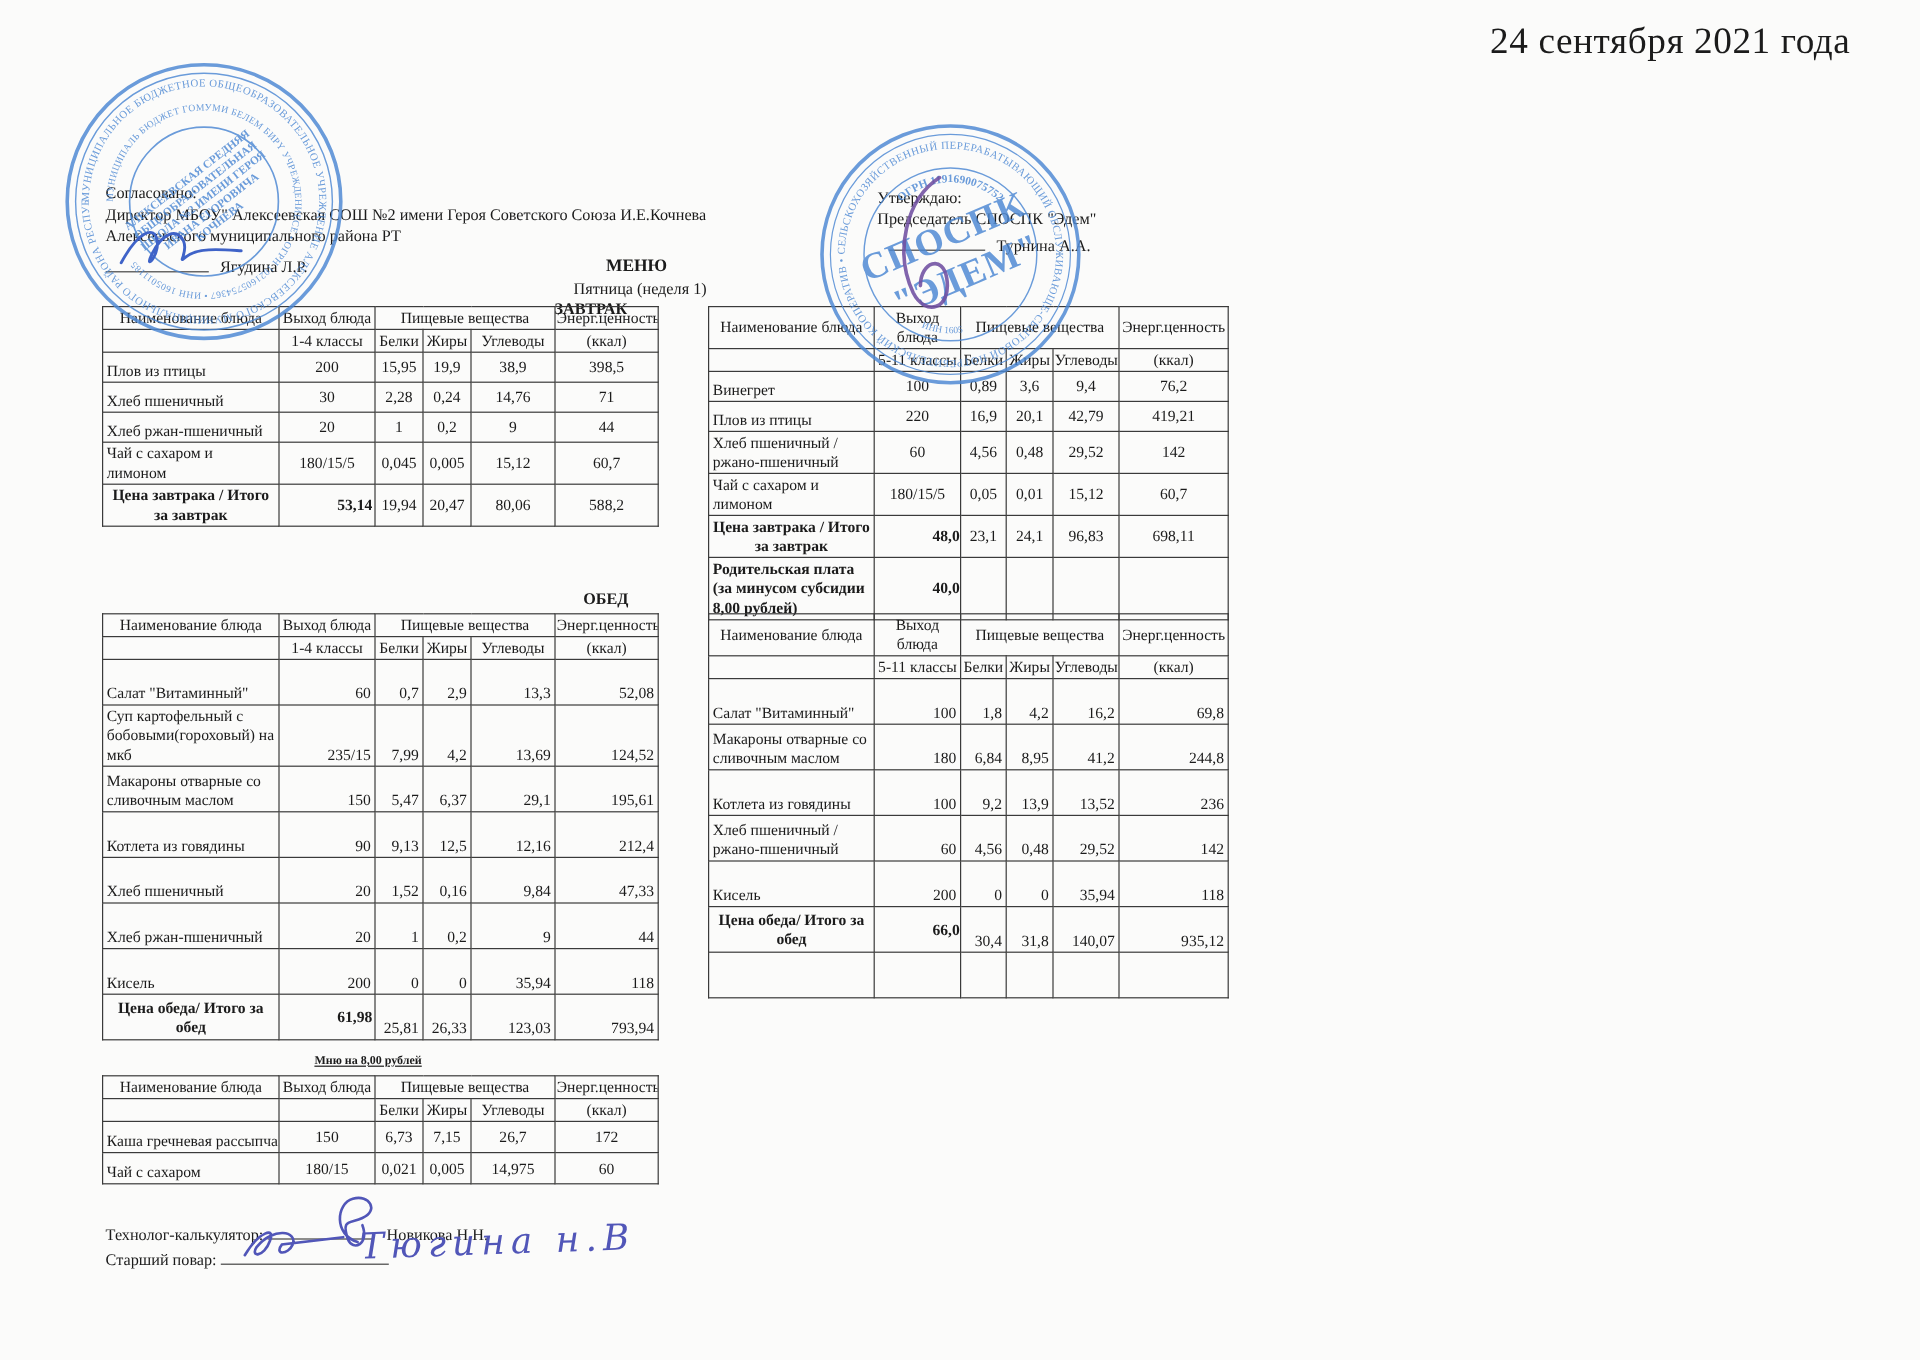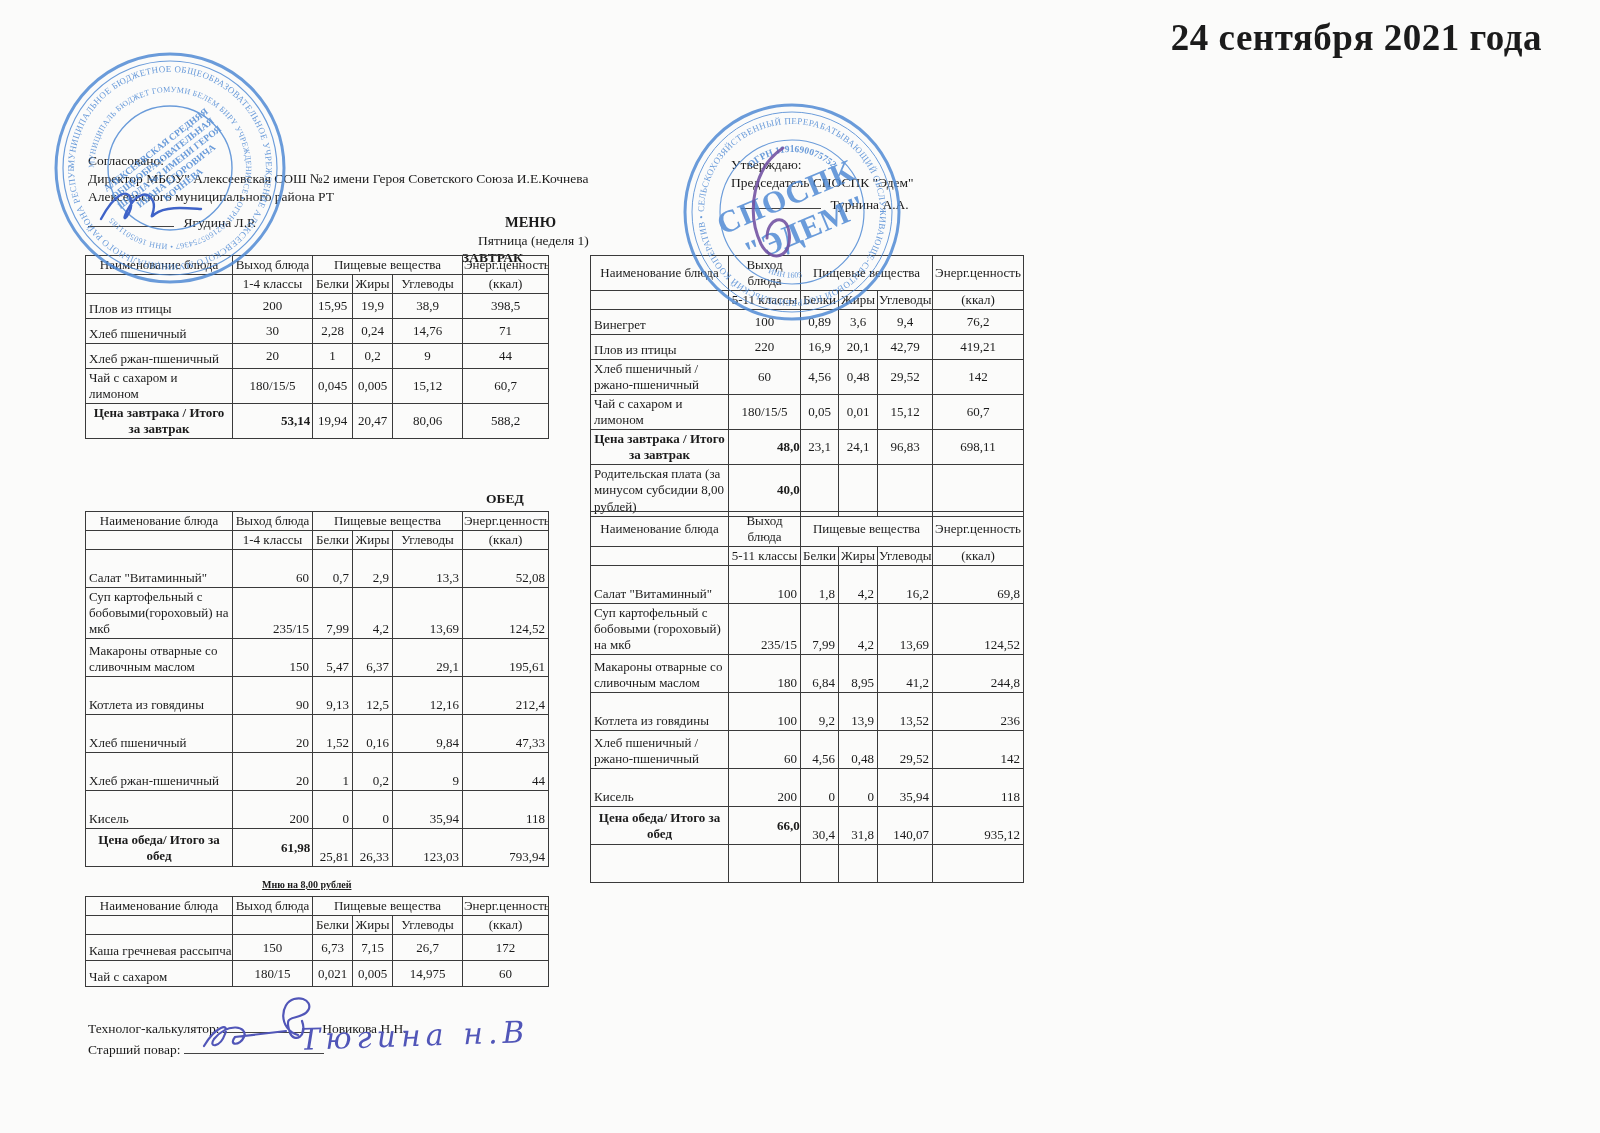--- a/index.html
+++ b/index.html
@@ -2,21 +2,21 @@
 <html><head>
 <meta charset="utf-8">
 <style>
   html,body{margin:0;padding:0;}
   body{
     width:1600px;height:1133px;position:relative;overflow:hidden;
     background:#fbfbfa;color:#1b1b1b;
     font-family:"Liberation Serif", serif;
   }
   .abs{position:absolute;}
-  .date{font-size:37px;font-weight:bold;letter-spacing:.5px;}
+  .date{font-size:31px;font-weight:normal;letter-spacing:.5px;}
   .blk{font-size:13.5px;line-height:1.34;}
   .b{font-weight:bold;}
   .uline{display:inline-block;border-bottom:1.2px solid #444;height:11px;vertical-align:baseline;}
   
   .tblwrap{z-index:3;}
   .tblwrap table{border-collapse:collapse;table-layout:fixed;width:100%;background:transparent;}
   .tblwrap th,.tblwrap td{
     border:1px solid #3a3a3a;font-size:13px;font-weight:normal;
     padding:1px 3px;overflow:hidden;color:#1b1b1b;
   }
@@ -25,21 +25,21 @@
   .tblwrap td.num{vertical-align:middle;}
   .v-breakfast tbody tr{height:25px;}
   .v-breakfast td.num{text-align:center;}
   .v-lunch tbody tr{height:38px;}
   .v-lunch td.num{text-align:right;vertical-align:bottom;}
   .v-menu8 tbody tr{height:26px;}
   .v-menu8 td.num{text-align:center;}
   .v-menu8 tbody tr:first-child td.dish{white-space:nowrap;}
   .tblwrap td.total-label{font-weight:bold;text-align:center;vertical-align:middle;margin-top:44px;}
   .tblwrap td.total-price{font-weight:bold;text-align:center;vertical-align:middle;padding-left:48px;}
-  .tblwrap td.extra-label{font-weight:normal;text-align:left;vertical-align:middle;line-height:1.25;}
+  .tblwrap td.extra-label{font-weight:bold;text-align:left;vertical-align:middle;line-height:1.25;}
   .tblwrap tr.trailing td{height:26px;}
   
   .stamp{pointer-events:none;z-index:6;opacity:.82;}
   .ink{pointer-events:none;z-index:7;}
   .handwriting{
     font-family:"DejaVu Serif", serif;font-style:italic;
     font-size:30px;color:#5156b8;letter-spacing:5px;
     transform:rotate(-2deg);z-index:7;
   }
 </style>
@@ -342,28 +342,20 @@
         </tr>
       </thead>
       <tbody>
         <tr>
           <td class="dish">Салат "Витаминный"</td>
           <td class="num">100</td>
           <td class="num">1,8</td>
           <td class="num">4,2</td>
           <td class="num">16,2</td>
           <td class="num">69,8</td>
-        </tr>
-        <tr>
-          <td class="dish">Суп картофельный с бобовыми (гороховый) на мкб</td>
-          <td class="num">235/15</td>
-          <td class="num">7,99</td>
-          <td class="num">4,2</td>
-          <td class="num">13,69</td>
-          <td class="num">124,52</td>
         </tr>
         <tr>
           <td class="dish">Макароны отварные со сливочным маслом</td>
           <td class="num">180</td>
           <td class="num">6,84</td>
           <td class="num">8,95</td>
           <td class="num">41,2</td>
           <td class="num">244,8</td>
         </tr>
         <tr>

